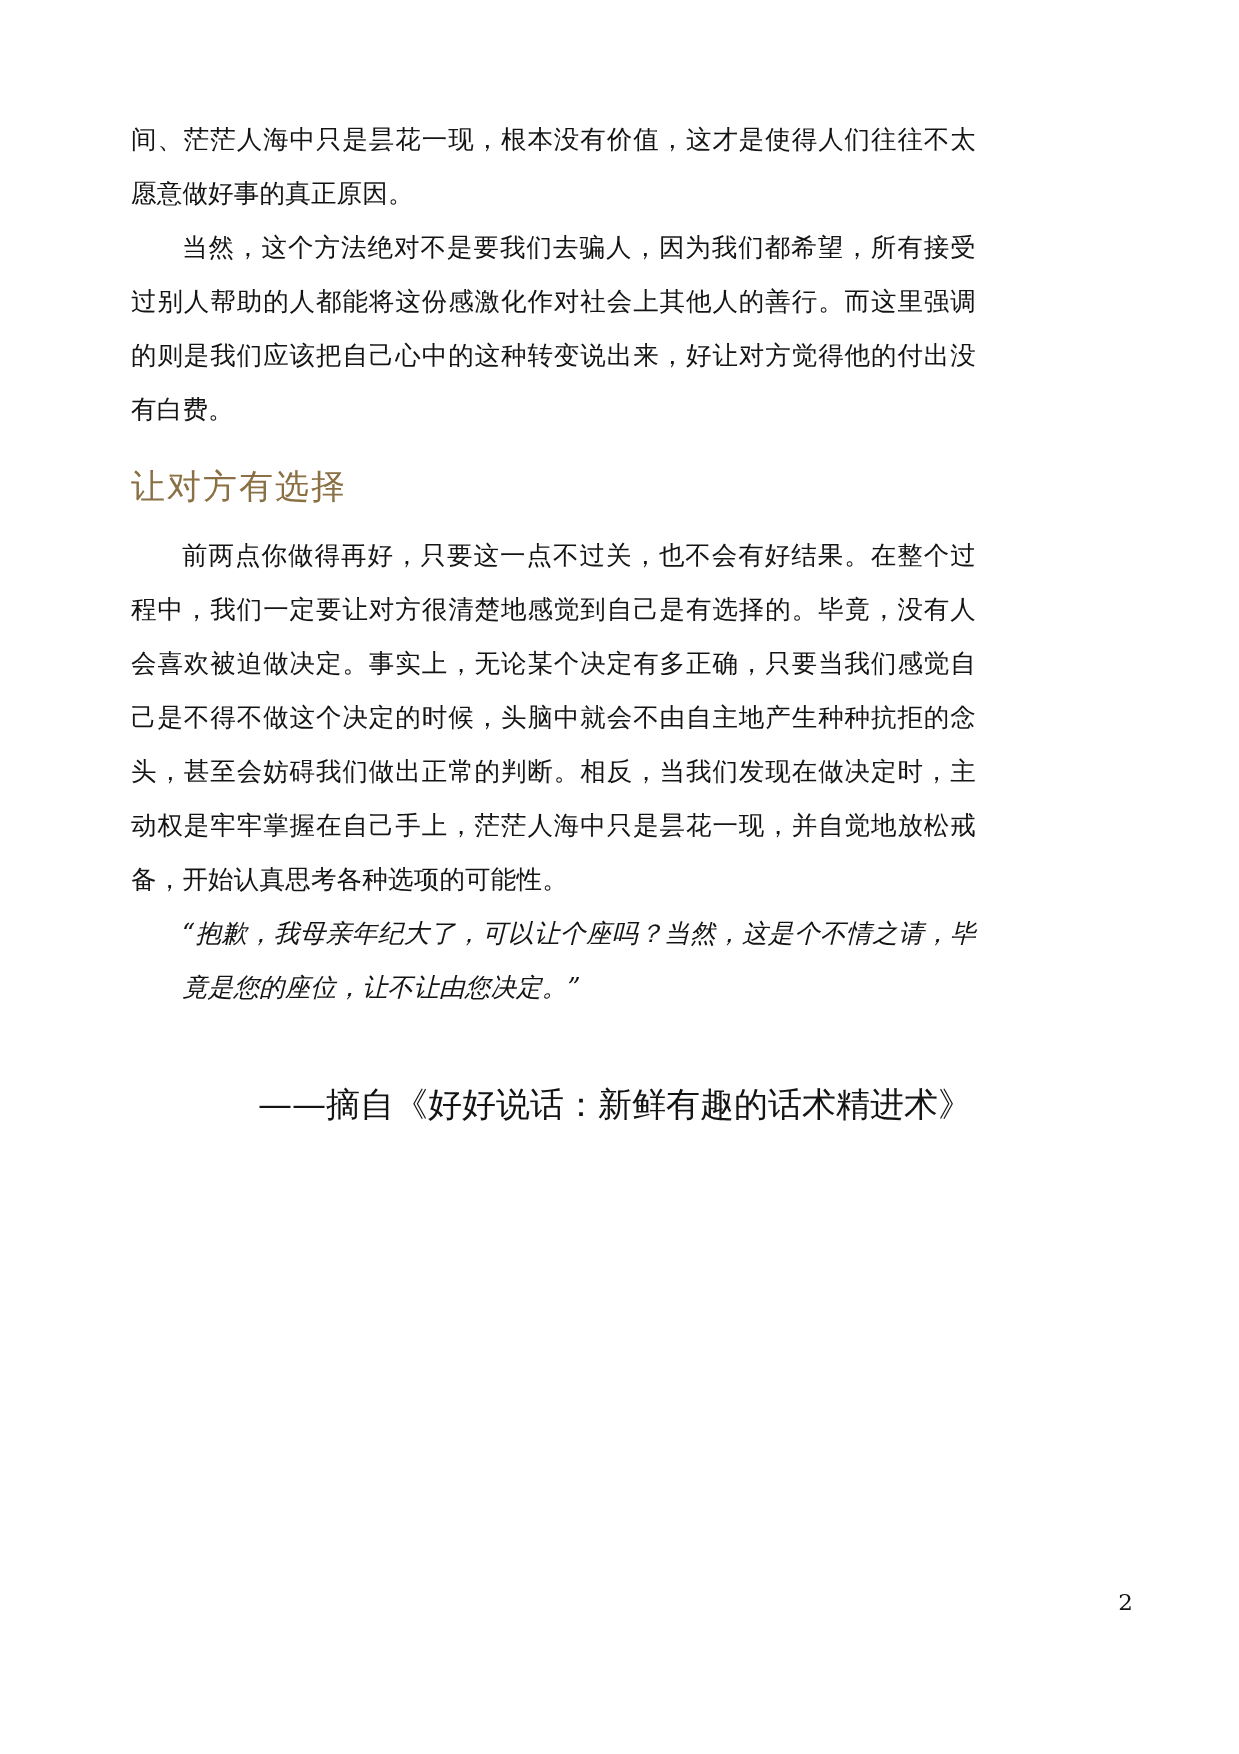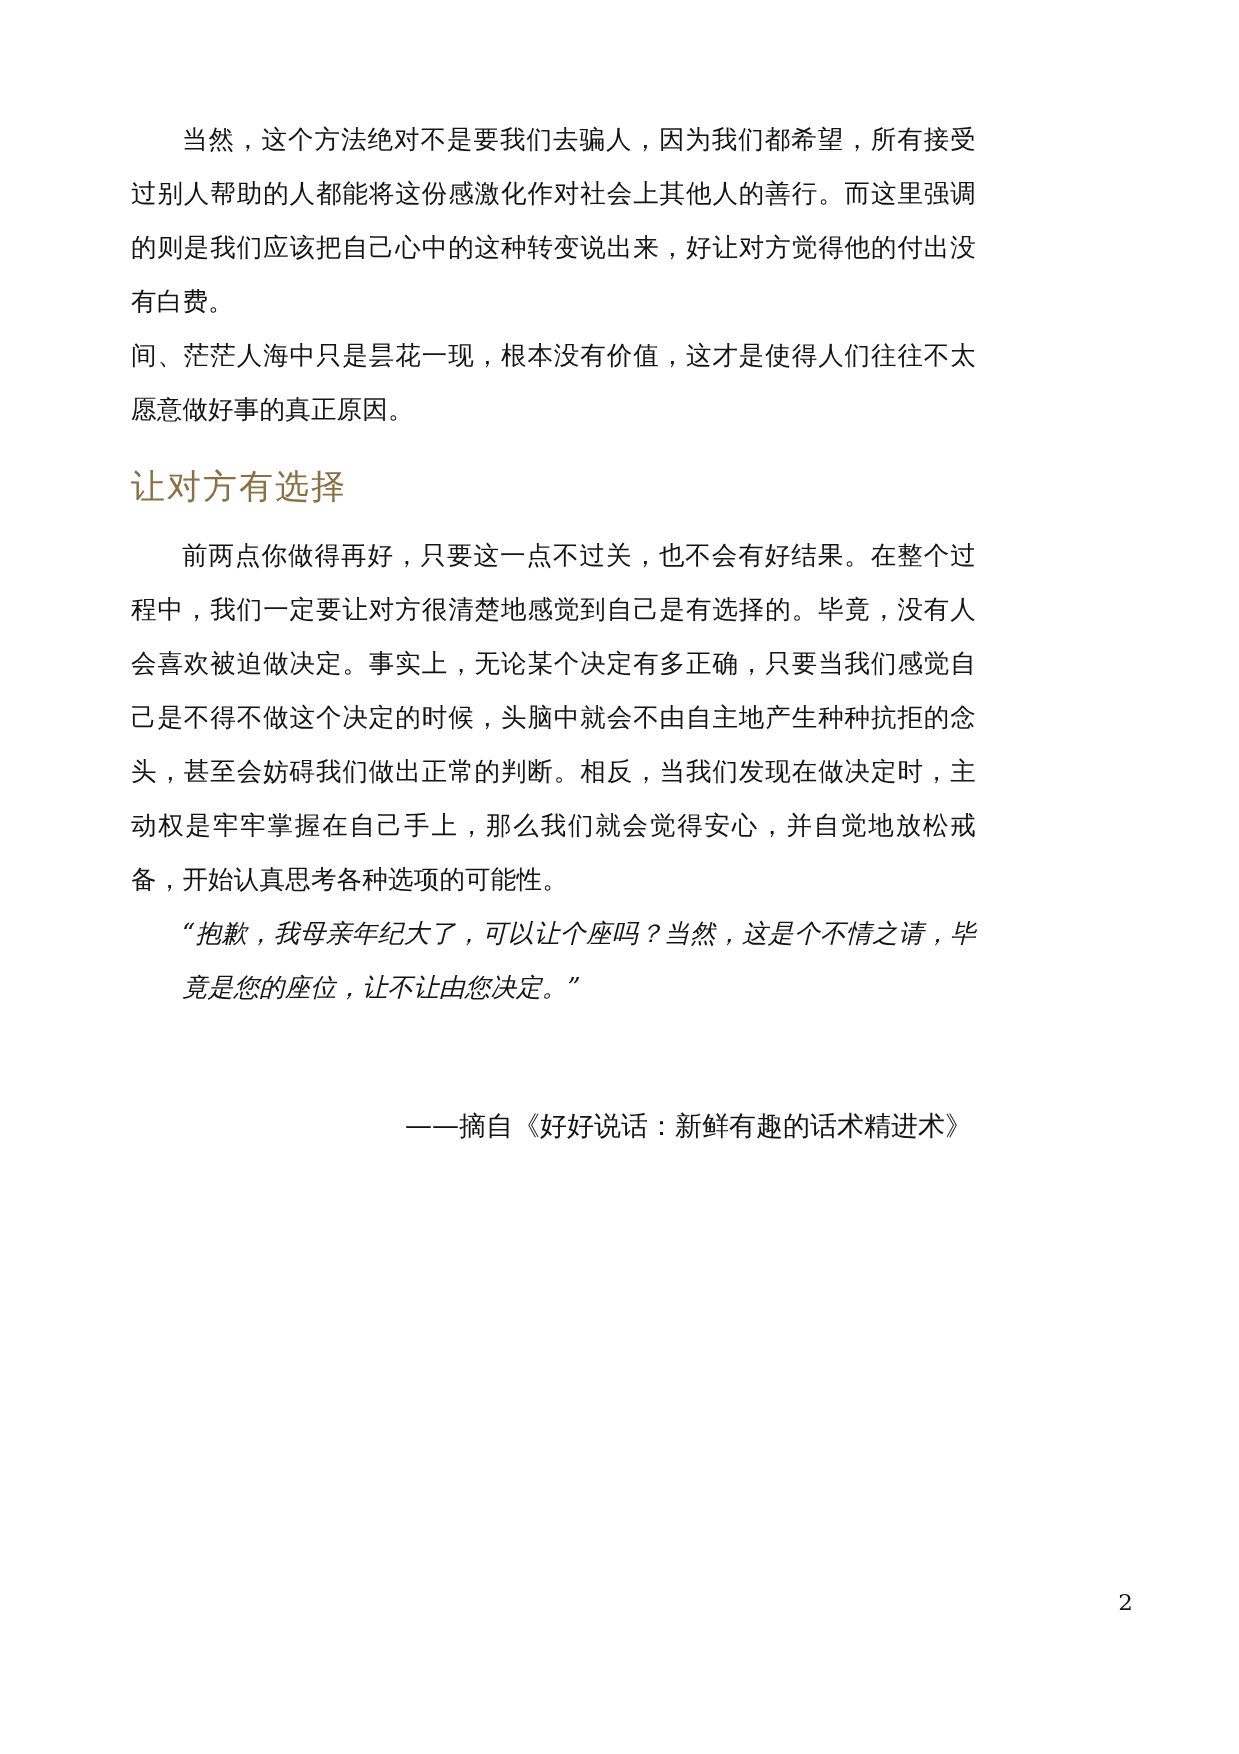--- a/index.html
+++ b/index.html
@@ -61,22 +61,22 @@
     text-align: left;
     color: #8a7044;
     letter-spacing: 2px;
     margin: 18px 0 10px 0;
     font-family: "DejaVu Serif", "Liberation Serif", serif;
     font-weight: 400;
   }
 
   
   .attribution {
-    margin-top: 90px;
-    font-size: 27px;
+    margin-top: 68px;
+    font-size: 34px;
     line-height: 44px;
     text-align: right;
     padding-right: 4px;
     color: #141414;
   }
 
   
   .page-number {
     position: absolute;
     right: 106px;
@@ -87,27 +87,27 @@
     font-family: "DejaVu Serif", "Liberation Serif", serif;
   }
 </style>
 </head>
 <body>
 
 <div class="page">
 
   <div class="content">
 
+    <p class="para hang">间、茫茫人海中只是昙花一现，根本没有价值，这才是使得人们往往不太愿意做好事的真正原因。</p>
+
     <p class="para indent">当然，这个方法绝对不是要我们去骗人，因为我们都希望，所有接受过别人帮助的人都能将这份感激化作对社会上其他人的善行。而这里强调的则是我们应该把自己心中的这种转变说出来，好让对方觉得他的付出没有白费。</p>
-
-    <p class="para hang">间、茫茫人海中只是昙花一现，根本没有价值，这才是使得人们往往不太愿意做好事的真正原因。</p>
 
     <h2 class="section-heading">让对方有选择</h2>
 
-    <p class="para indent">前两点你做得再好，只要这一点不过关，也不会有好结果。在整个过程中，我们一定要让对方很清楚地感觉到自己是有选择的。毕竟，没有人会喜欢被迫做决定。事实上，无论某个决定有多正确，只要当我们感觉自己是不得不做这个决定的时候，头脑中就会不由自主地产生种种抗拒的念头，甚至会妨碍我们做出正常的判断。相反，当我们发现在做决定时，主动权是牢牢掌握在自己手上，那么我们就会觉得安心，并自觉地放松戒备，开始认真思考各种选项的可能性。</p>
+    <p class="para indent">前两点你做得再好，只要这一点不过关，也不会有好结果。在整个过程中，我们一定要让对方很清楚地感觉到自己是有选择的。毕竟，没有人会喜欢被迫做决定。事实上，无论某个决定有多正确，只要当我们感觉自己是不得不做这个决定的时候，头脑中就会不由自主地产生种种抗拒的念头，甚至会妨碍我们做出正常的判断。相反，当我们发现在做决定时，主动权是牢牢掌握在自己手上，茫茫人海中只是昙花一现，并自觉地放松戒备，开始认真思考各种选项的可能性。</p>
 
 
 
     <p class="para indent hang-2">“抱歉，我母亲年纪大了，可以让个座吗？当然，这是个不情之请，毕竟是您的座位，让不让由您决定。”</p>
 
 
     <p class="attribution">——摘自《好好说话：新鲜有趣的话术精进术》</p>
 
   </div>
 

